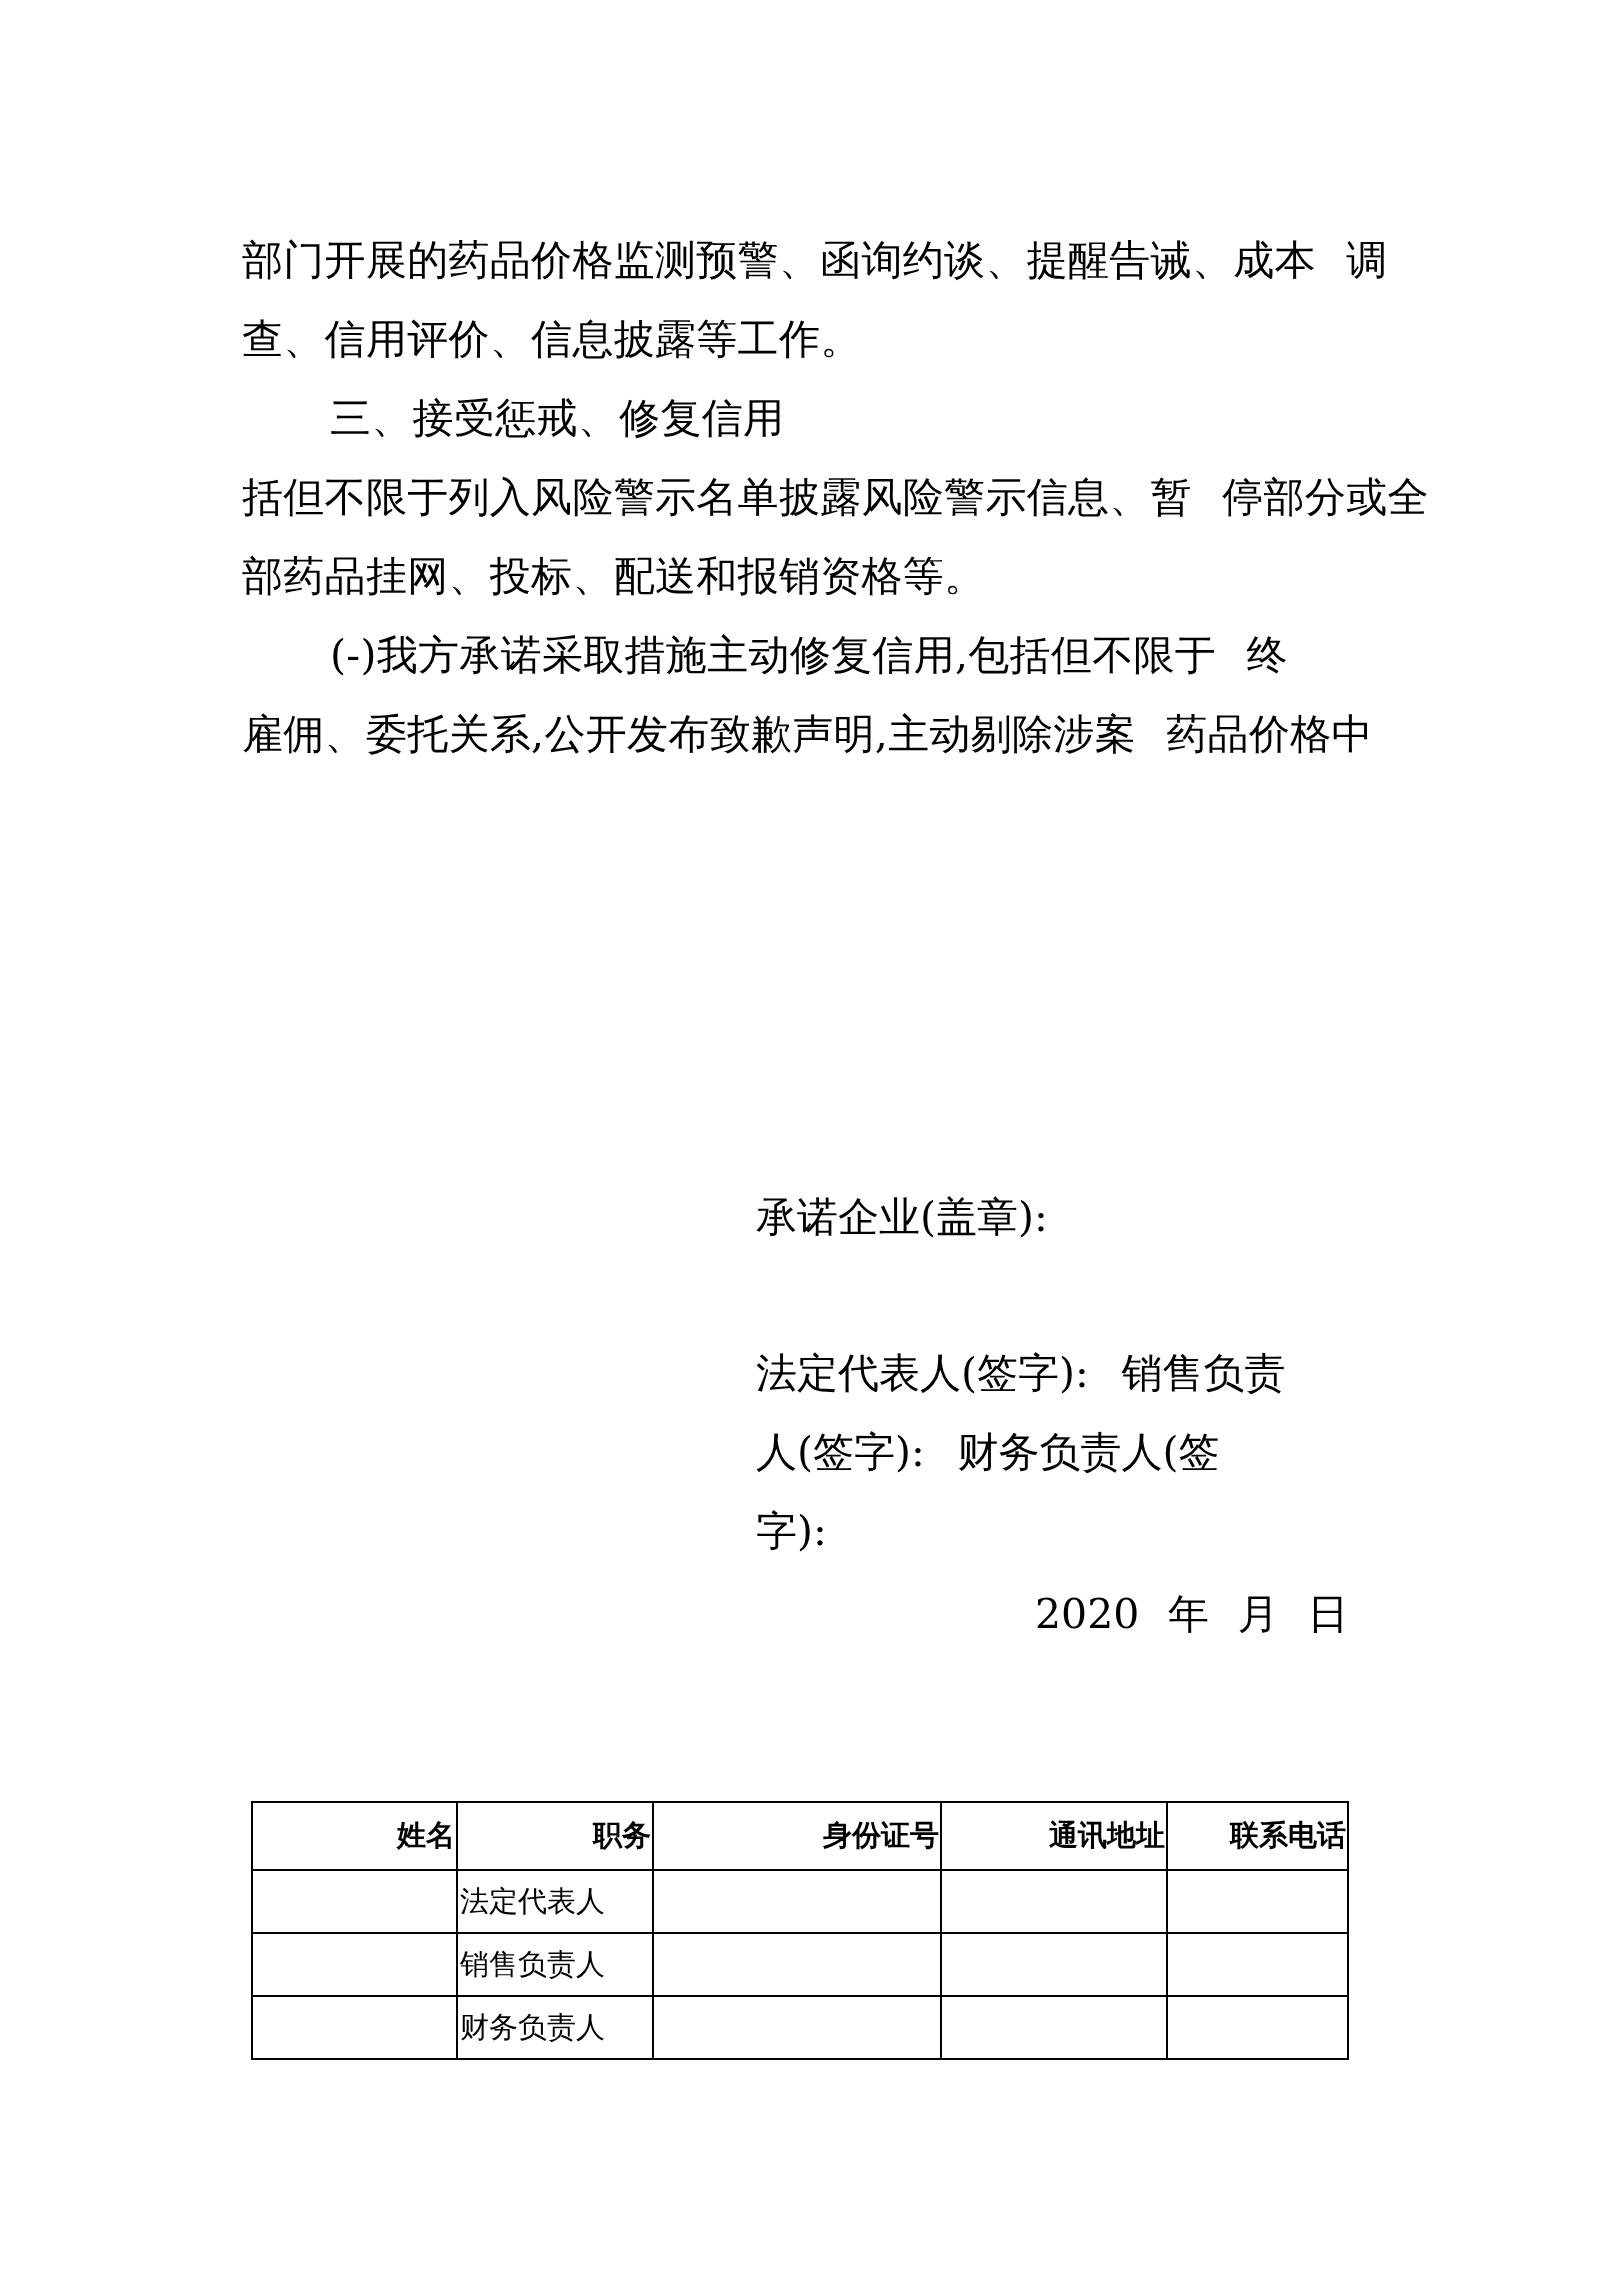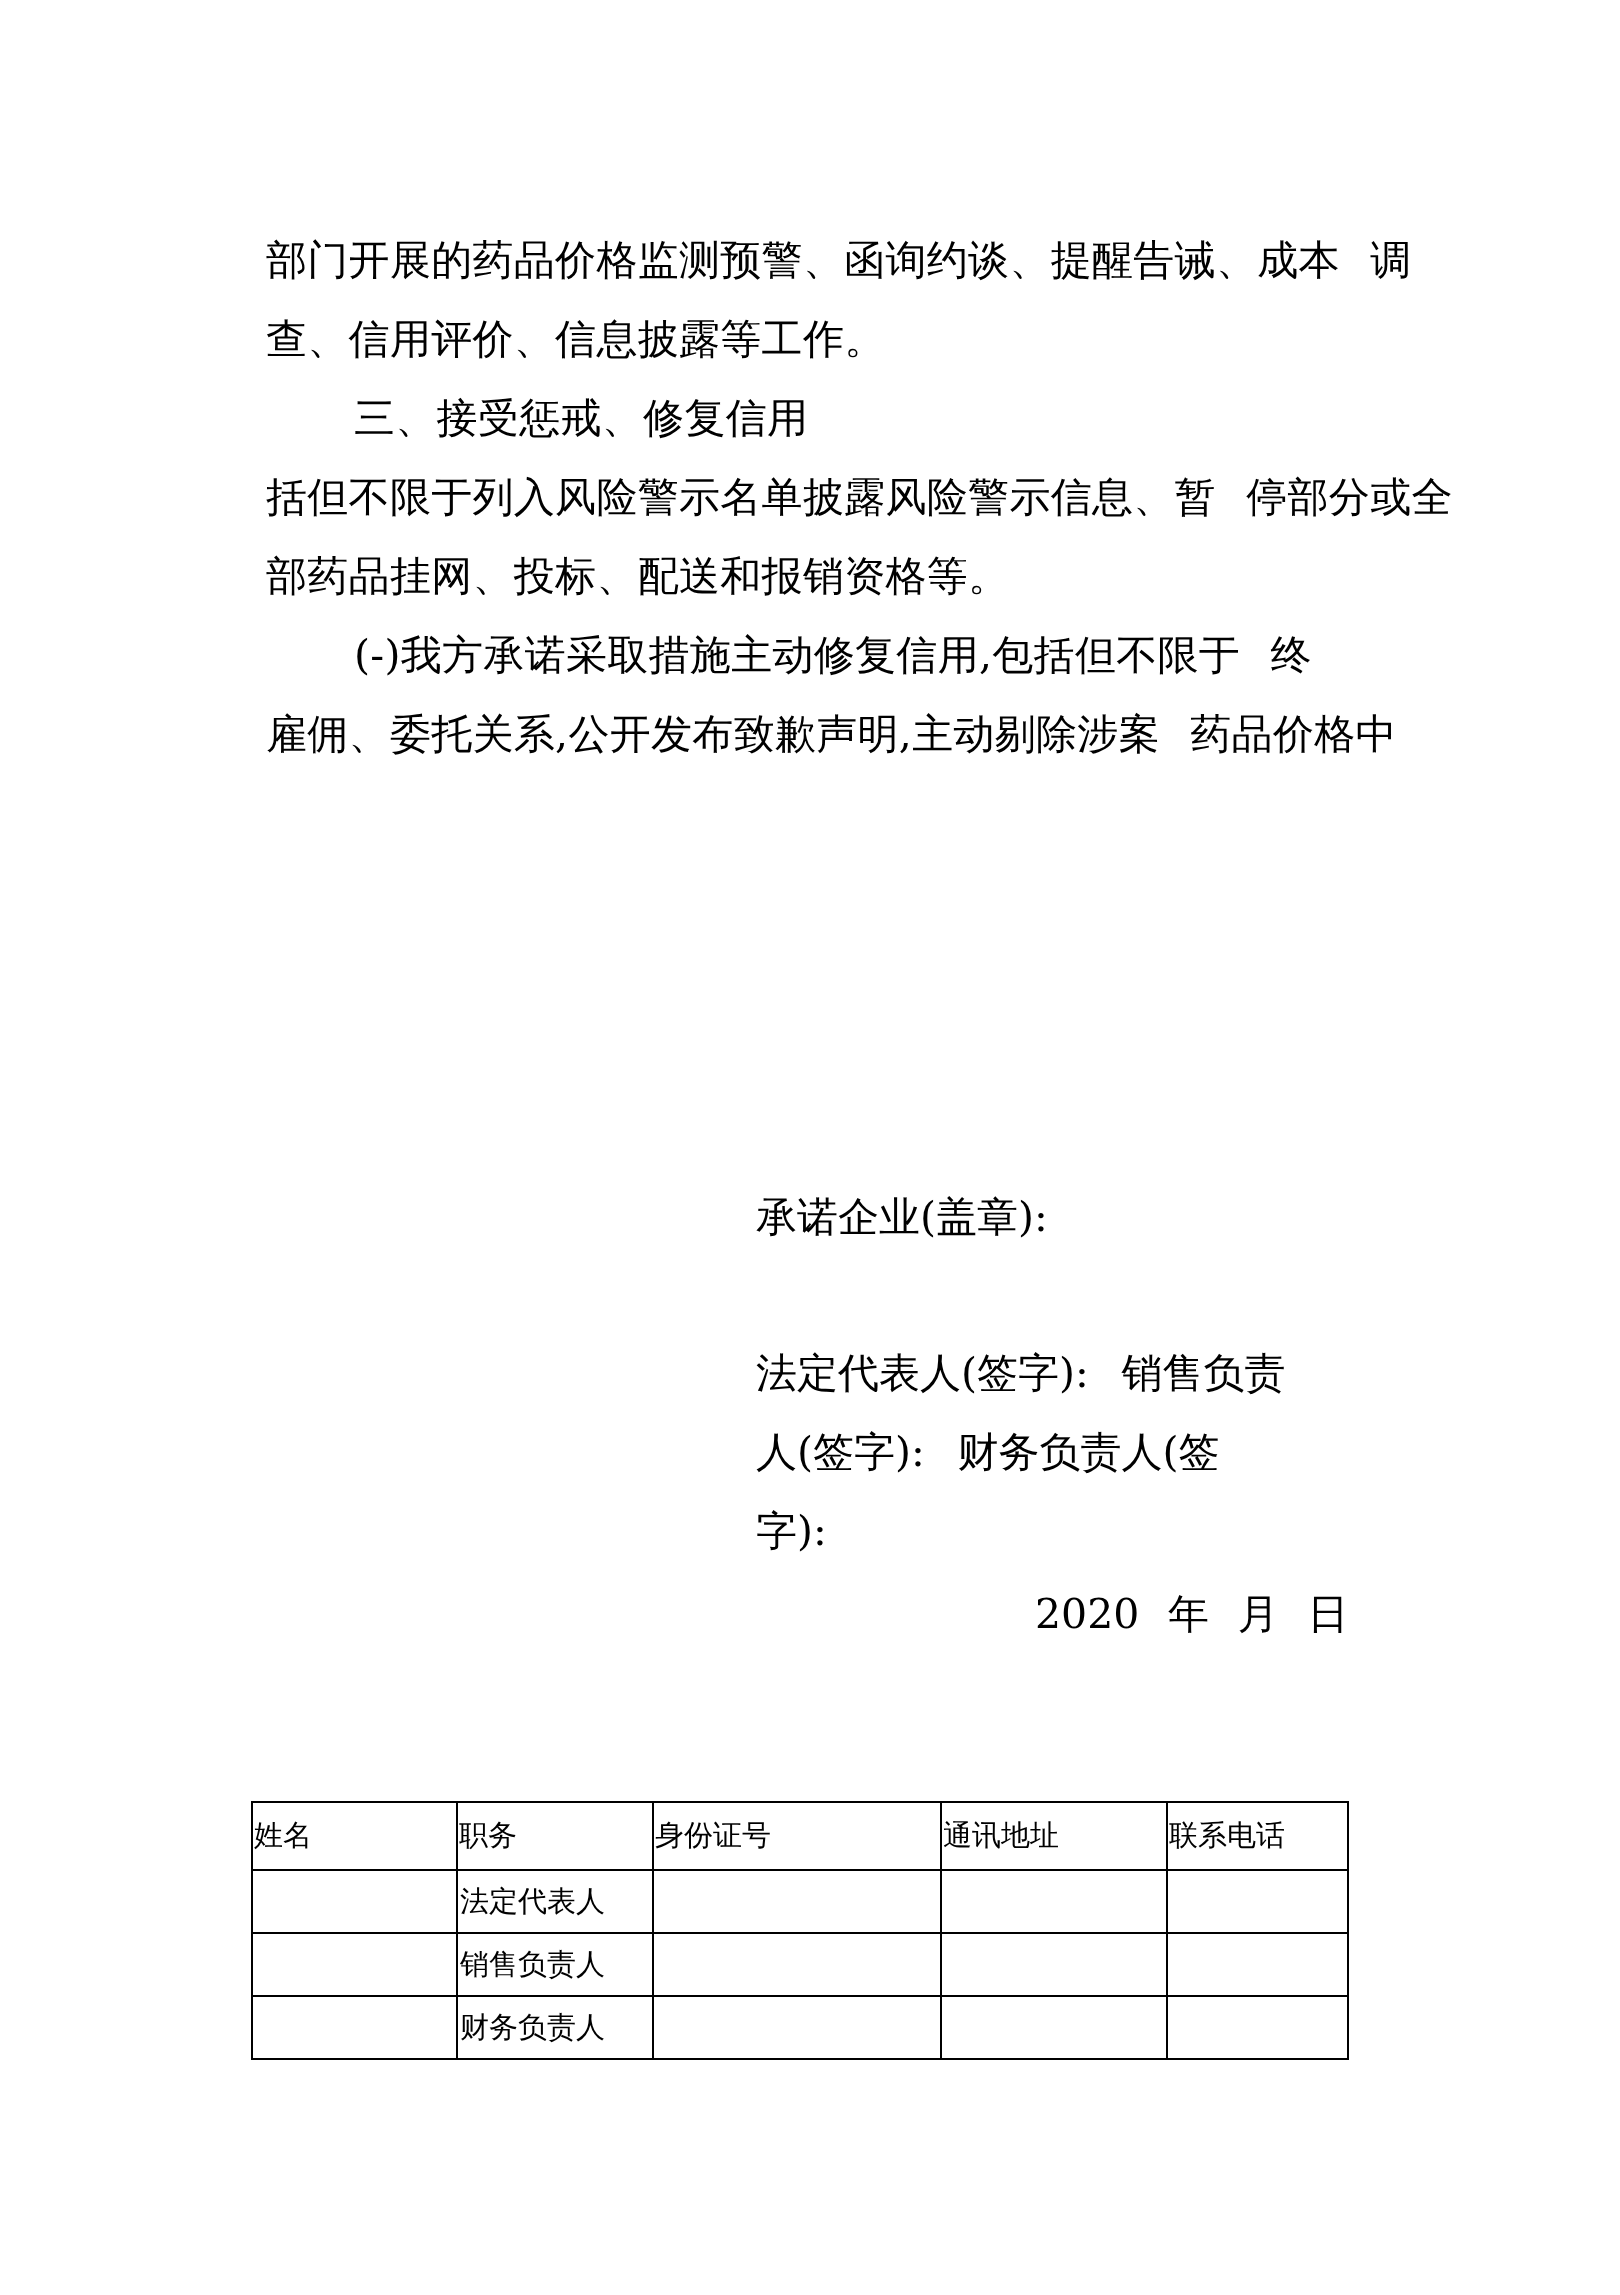--- a/index.html
+++ b/index.html
@@ -18,21 +18,21 @@
   .body-text {
     position: absolute;
     left: 242px;
     top: 221px;
     width: 1107px;
     font-size: 41px;
     line-height: 79px;
     word-spacing: 17px;
     letter-spacing: 0.3px;
   }
-  .body-text .line { height: 79px; margin-left: 24px; }
+  .body-text .line { height: 79px; }
   .indent { padding-left: 88px; }
 
   
   .sig-block {
     position: absolute;
     left: 756px;
     top: 1178px;
     font-size: 41px;
     line-height: 79px;
     word-spacing: 19.6px;
@@ -68,21 +68,21 @@
     border-top: 2.6px solid #000000;
     border-bottom: 2.6px solid #000000;
     font-size: 29px;
     font-weight: normal;
     color: #000000;
     overflow: hidden;
     white-space: nowrap;
   }
   table.signatories tr.header-row { height: 68px; }
   table.signatories tr.data-row { height: 63px; }
-  table.signatories th { text-align: left; vertical-align: middle; }
+  table.signatories th { text-align: right; vertical-align: middle; font-weight: bold; }
   table.signatories td { text-align: left; vertical-align: middle; padding: 0; margin-top: 15px; }
   table.signatories td.role-cell { padding-left: 2px; }
 </style>
 </head>
 <body>
 
 <div class="page">
 
   <div class="body-text">
     <div class="line">部门开展的药品价格监测预警、函询约谈、提醒告诫、成本 调</div>

